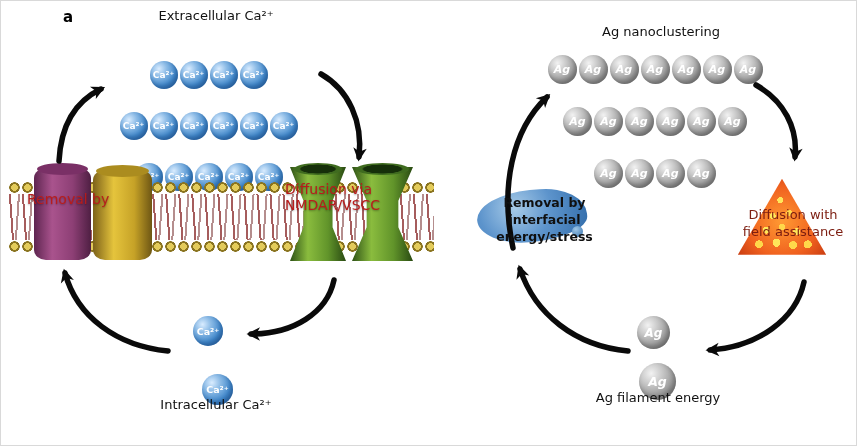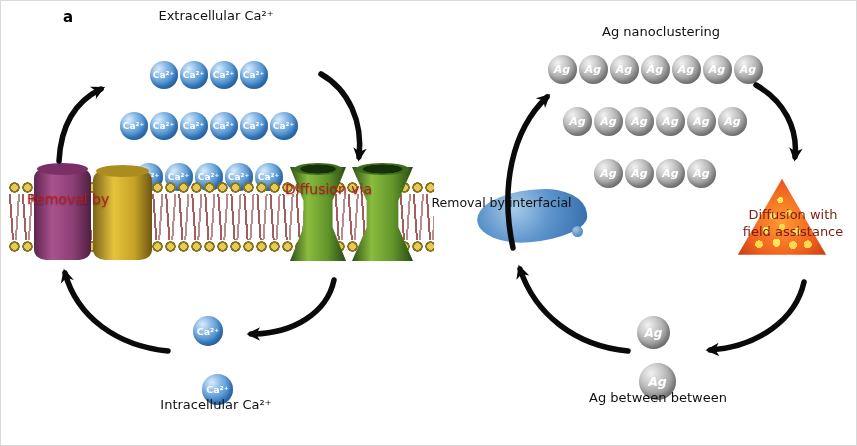--- a/index.html
+++ b/index.html
@@ -66,21 +66,21 @@
       line-height:16px; z-index:5; text-shadow:0 1px 2px rgba(0,0,0,.35); }
   .t-pump { left:26px; top:190px; width:122px; }
   .t-chan { left:284px; top:180px; width:132px; }
 
   
   .blob { position:absolute; left:476px; top:189px; width:110px; height:52px; z-index:2;
       background:radial-gradient(circle at 35% 32%, #a7cbe8 0%, #5d94cc 45%, #2f6aa8 100%);
       border-radius:55% 45% 60% 50%/55% 60% 45% 55%; transform:rotate(-5deg); }
   .blob-dot { position:absolute; left:571px; top:225px; width:11px; height:11px; border-radius:50%;
       background:radial-gradient(circle at 35% 30%, #9ec6e6, #3572ae); z-index:2; }
-  .t-removal { left:423px; top:193px; width:155px; color:#101010; font-size:12.5px; z-index:7; }
+  .t-removal { left:466px; top:193px; width:155px; color:#101010; font-size:12.5px; z-index:7;font-weight:bold; }
 
   .cone { position:absolute; left:735px; top:177px; width:92px; height:79px; z-index:2;
       clip-path:polygon(50% 1%, 98% 97%, 2% 97%);
       background:
         radial-gradient(circle 3px   at 48% 28%, #ffe75a 98%, transparent),
         radial-gradient(circle 3px   at 40% 48%, #ffe75a 98%, transparent),
         radial-gradient(circle 3px   at 58% 44%, #ffd84a 98%, transparent),
         radial-gradient(circle 3.5px at 33% 66%, #ffe75a 98%, transparent),
         radial-gradient(circle 3.5px at 50% 62%, #ffd84a 98%, transparent),
         radial-gradient(circle 3.5px at 66% 68%, #ffe75a 98%, transparent),
@@ -161,20 +161,21 @@
   <div class="channel c1"></div>
   <div class="channel c2"></div>
   <div class="cap cap1"></div>
   <div class="cap cap2"></div>
 
   <div class="protein-label t-pump">
     <div>Removal by</div>
   </div>
   <div class="protein-label t-chan">
     <div>Diffusion via</div>
+    <div>NMDAR/VSCC</div>
   </div>
 
   <div class="ion ca-f1">Ca²⁺</div>
   <div class="ion ca-f2">Ca²⁺</div>
   <div class="label t-intra">Intracellular Ca²⁺</div>
 
   <div class="label t-ag">Ag nanoclustering</div>
 
   <div class="cluster cl-right">
     <div class="row">
@@ -199,27 +200,28 @@
       <div class="atom">Ag</div>
       <div class="atom">Ag</div>
       <div class="atom">Ag</div>
     </div>
   </div>
 
   <div class="blob"></div>
   <div class="blob-dot"></div>
   <div class="label t-removal">
     <div>Removal by interfacial</div>
+    <div>energy/stress</div>
   </div>
 
   <div class="cone"></div>
   <div class="label t-cone">
     <div>Diffusion with</div>
     <div>field assistance</div>
   </div>
 
   <div class="atom ag-f1">Ag</div>
   <div class="atom ag-f2">Ag</div>
   <div class="label t-fil">
-    <div>Ag between between</div>
+    <div>Ag filament energy</div>
   </div>
 
 </div>
 
 </body></html>

